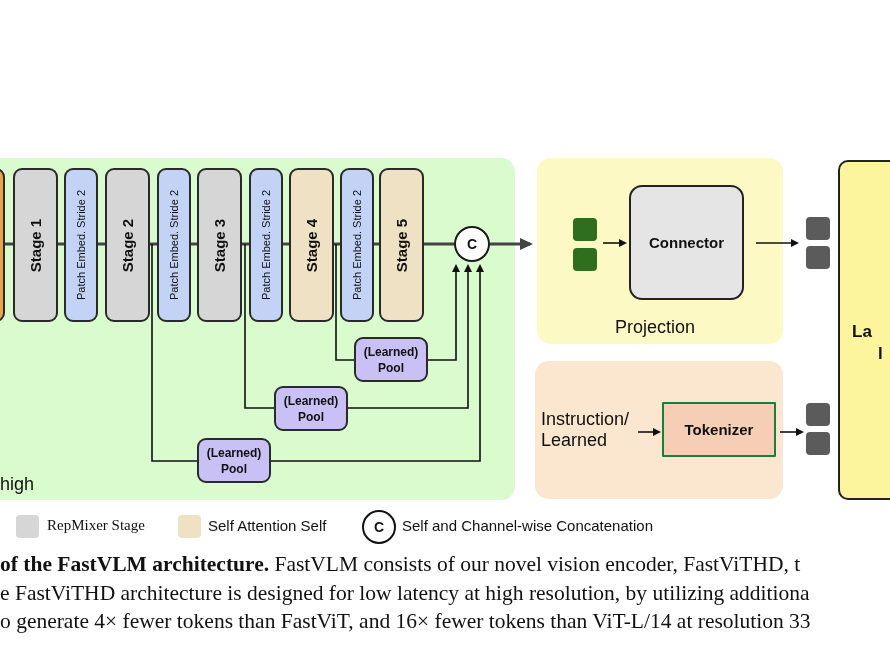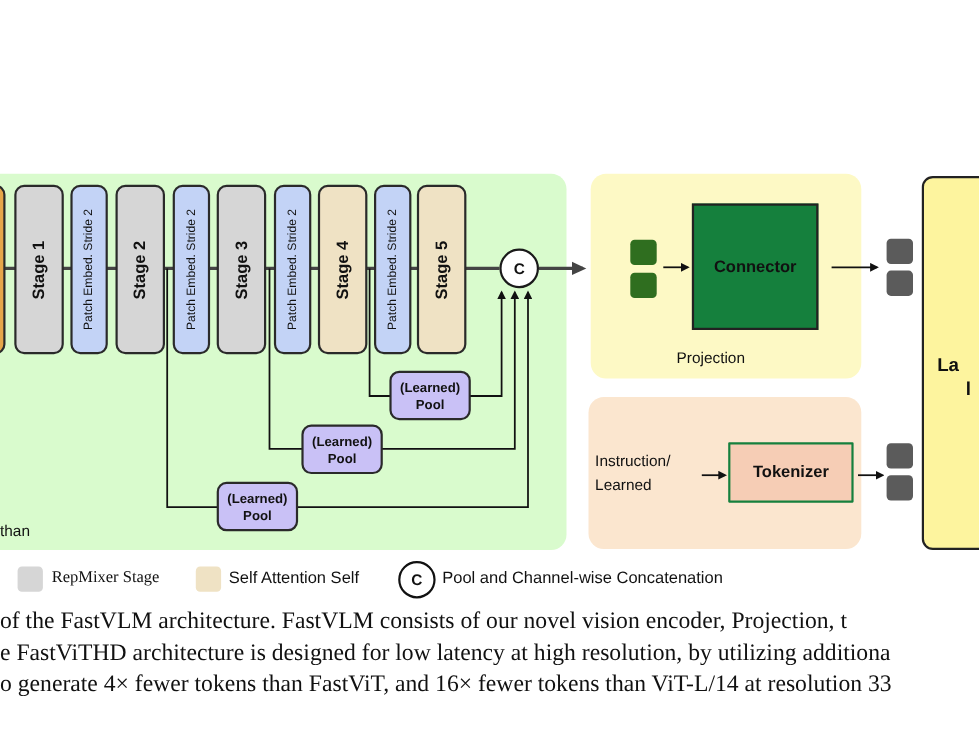--- a/index.html
+++ b/index.html
@@ -41,49 +41,49 @@
   .concat-circle {
     position: absolute; box-sizing: border-box;
     width: 36px; height: 36px; border-radius: 50%;
     background: #fff; border: 2px solid #1a1a1a;
     display: flex; align-items: center; justify-content: center;
     font-weight: bold; font-size: 14px;
   }
 
   .connector {
     position: absolute; left: 629px; top: 185px; width: 115px; height: 115px;
-    box-sizing: border-box; background: #15803d; border: 2px solid #222; border-radius: 0;
+    box-sizing: border-box; background: #e5e5e5; border: 2px solid #222; border-radius: 13px;
     display: flex; align-items: center; justify-content: center;
     font-weight: bold; font-size: 15px;
   }
   .tokenizer {
     position: absolute; left: 662px; top: 402px; width: 114px; height: 55px;
     box-sizing: border-box; background: #f6cdb5; border: 2px solid #15803d; border-radius: 1px;
     display: flex; align-items: center; justify-content: center;
     font-weight: bold; font-size: 15px;
   }
   .token { position: absolute; width: 24px; height: 23px; border-radius: 4px; }
   .token.green { background: #2f6e1f; }
   .token.gray { background: #5b5b5b; }
 
-  .label { position: absolute; font-size: 14px; white-space: nowrap; }
+  .label { position: absolute; font-size: 18px; white-space: nowrap; }
 
   .legend-swatch { position: absolute; width: 23px; height: 23px; border-radius: 4px; top: 515px; }
   .legend-text { position: absolute; top: 517px; font-size: 15px; white-space: nowrap; }
   .legend-circle {
     position: absolute; left: 362px; top: 510px; width: 34px; height: 34px; border-radius: 50%;
     border: 2px solid #111; box-sizing: border-box;
     display: flex; align-items: center; justify-content: center; font-weight: bold; font-size: 14px;
   }
 
   .caption {
     position: absolute; left: 0; width: 1000px;
     font-family: "Liberation Serif", serif; font-size: 21.5px; white-space: nowrap;
   }
-  .caption b { font-weight: normal; }
+  .caption b { font-weight: bold; }
 
   svg#wires { position: absolute; left: 0; top: 0; width: 890px; height: 664px; pointer-events: none; }
 </style>
 </head>
 <body>
 
 <div class="panel" id="encoder-panel"></div>
 <div class="panel" id="projection-panel"></div>
 <div class="panel" id="tokenizer-panel"></div>
 <div class="abs" id="llm-box">
@@ -155,21 +155,21 @@
 </div>
 <div class="pool" style="left:274px;top:386px;">
   <span>(Learned)</span>
   <span>Pool</span>
 </div>
 <div class="pool" style="left:197px;top:438px;">
   <span>(Learned)</span>
   <span>Pool</span>
 </div>
 
-<div class="label" style="left:0px;top:474px;">than</div>
+<div class="label" style="left:0px;top:474px;">high</div>
 
 <div class="token green" style="left:573px;top:218px;"></div>
 <div class="token green" style="left:573px;top:248px;"></div>
 <div class="connector">
   <span>Connector</span>
 </div>
 <div class="label" style="left:615px;top:317px;">Projection</div>
 <div class="token gray" style="left:806px;top:217px;"></div>
 <div class="token gray" style="left:806px;top:246px;"></div>
 
@@ -183,17 +183,17 @@
 <div class="token gray" style="left:806px;top:403px;"></div>
 <div class="token gray" style="left:806px;top:432px;"></div>
 
 <div class="legend-swatch" style="left:16px;background:#d6d6d6;"></div>
 <div class="legend-text" style="left:47px;font-family:Liberation Serif, serif;">RepMixer Stage</div>
 <div class="legend-swatch" style="left:178px;background:#efe2c4;"></div>
 <div class="legend-text" style="left:208px;">Self Attention Self</div>
 <div class="legend-circle">
   <span>C</span>
 </div>
-<div class="legend-text" style="left:402px;">Pool and Channel-wise Concatenation</div>
+<div class="legend-text" style="left:402px;">Self and Channel-wise Concatenation</div>
 
-<div class="caption" style="top:552px;"><b>of the FastVLM architecture.</b><span> FastVLM consists of our novel vision encoder, Projection, t</span></div>
+<div class="caption" style="top:552px;"><b>of the FastVLM architecture.</b><span> FastVLM consists of our novel vision encoder, FastViTHD, t</span></div>
 <div class="caption" style="top:581px;">e FastViTHD architecture is designed for low latency at high resolution, by utilizing additiona</div>
 <div class="caption" style="top:609px;">o generate 4× fewer tokens than FastViT, and 16× fewer tokens than ViT-L/14 at resolution 33</div>
 
 </body></html>

